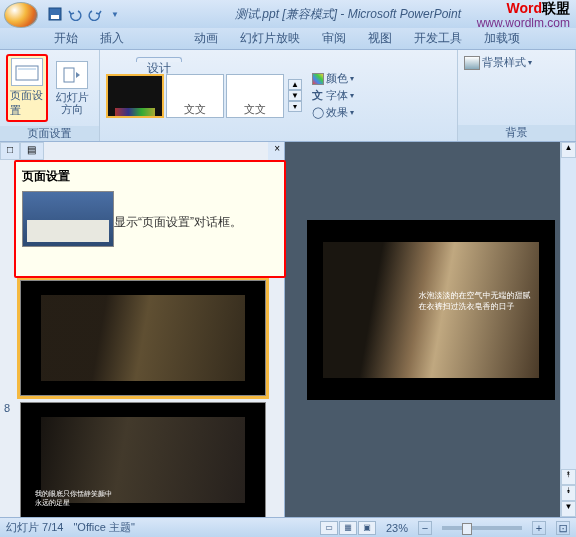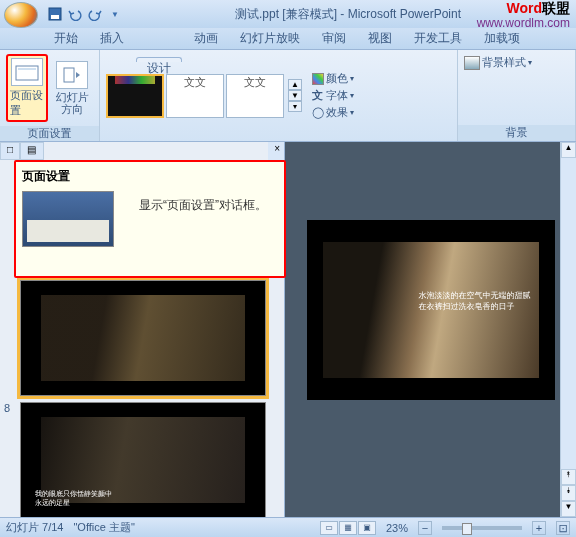--- a/index.html
+++ b/index.html
@@ -3,54 +3,54 @@
 <meta charset="utf-8">
 <style>
 * { margin: 0; padding: 0; box-sizing: border-box; font-family: "Microsoft YaHei", sans-serif; }
 body { width: 576px; height: 537px; background: #fff; overflow: hidden; }
 
 
 .titlebar { height: 28px; background: linear-gradient(#d9e7f8,#bdd6f0); display: flex; align-items: center; padding: 0 4px; position: relative; }
 .office-btn { width: 34px; height: 26px; border-radius: 50%; background: radial-gradient(circle at 30% 30%, #fff, #f5b940 40%, #e06a1f 70%, #3a7ec1); border: 1px solid #9aa; margin-right: 4px; position: absolute; top: 2px; left: 4px; z-index: 10; }
 .qat { display: flex; gap: 2px; margin-left: 42px; }
 .qat-btn { width: 18px; height: 18px; display: flex; align-items: center; justify-content: center; }
-.title-text { flex: 1; text-align: center; font-size: 12px; color: #3b5a82; }
+.title-text { flex: 1; text-align: center; font-size: 12px; color: #3b5a82; font-style: italic; }
 .watermark { position: absolute; right: 6px; top: 0; font-size: 14px; font-weight: bold; }
 .watermark .red { color: #e40000; }
 .watermark .black { color: #000; }
 .watermark-sub { position: absolute; right: 6px; top: 16px; font-size: 12px; color: #7a2f8a; }
 
 
 .tabs { height: 22px; background: linear-gradient(#cfe1f5,#bdd6f0); display: flex; padding-left: 44px; gap: 2px; border-bottom: 1px solid #9ab5d6; }
 .tab { padding: 2px 10px; font-size: 12px; color: #3b5a82; cursor: pointer; }
 .tab.active { background: #e8f0fa; border: 1px solid #9ab5d6; border-bottom: none; border-radius: 3px 3px 0 0; margin-top: 29px; }
 
 
 .ribbon { height: 92px; background: linear-gradient(#e8f0fa,#d2e3f5); display: flex; border-bottom: 1px solid #9ab5d6; }
 .group { border-right: 1px solid #b8cce0; display: flex; flex-direction: column; position: relative; }
 .group-body { flex: 1; display: flex; align-items: center; padding: 4px 6px; gap: 4px; }
 .group-label { height: 16px; font-size: 11px; color: #3b5a82; text-align: center; background: #c9ddf0; }
 .big-btn { display: flex; flex-direction: column; align-items: center; width: 44px; font-size: 11px; color: #3b5a82; padding: 2px; border-radius: 3px; }
 .big-btn.highlighted { border: 2px solid #f00; background: #fff3c0; }
 .big-btn-icon { width: 32px; height: 28px; border: 1px solid #a0b8d0; background: #fff; margin-bottom: 2px; display: flex; align-items: center; justify-content: center; }
 .theme-gallery { display: flex; gap: 2px; }
-.theme-thumb { width: 58px; height: 44px; border: 1px solid #a0b8d0; display: flex; align-items: flex-start; justify-content: center; font-size: 11px; }
+.theme-thumb { width: 58px; height: 44px; border: 1px solid #a0b8d0; display: flex; align-items: flex-end; justify-content: center; font-size: 11px; }
 .theme-thumb.sel { border: 2px solid #f5b940; background: #111; }
 .theme-thumb.sel .dots { width: 40px; height: 8px; background: linear-gradient(90deg,#a33,#338,#3a3,#aa3); }
 .theme-thumb.plain { background: #fff; color: #555; }
 .theme-scroll { display: flex; flex-direction: column; width: 14px; }
 .theme-scroll div { flex: 1; border: 1px solid #a0b8d0; background: #e8f0fa; font-size: 8px; display: flex; align-items: center; justify-content: center; }
 .small-row { display: flex; align-items: center; font-size: 11px; color: #3b5a82; gap: 2px; padding: 1px 0; }
 .swatch { width: 12px; height: 12px; border: 1px solid #888; }
 .chk { width: 12px; height: 12px; border: 1px solid #888; background: #fff; }
 
 
 .tooltip { position: absolute; left: 14px; top: 160px; width: 272px; height: 118px; background: #fffff0; border: 2px solid #f00; border-radius: 2px; z-index: 20; padding: 6px; }
 .tooltip-title { font-size: 12px; font-weight: bold; margin-bottom: 6px; }
-.tooltip-body { display: flex; gap: 25px; }
+.tooltip-body { display: flex; gap: 0; align-items: center; }
 .tooltip-img { width: 92px; height: 56px; background: linear-gradient(#4a6fa5,#2d4a73); border: 1px solid #888; position: relative; }
 .tooltip-img::after { content:""; position:absolute; left:4px; right:4px; bottom:4px; height:22px; background:#e8e8e0; }
 .tooltip-text { font-size: 12px; color: #333; padding-top: 6px; }
 
 
 .main { position: absolute; top: 142px; bottom: 20px; left: 0; right: 0; display: flex; background: #fff; }
 .slide-panel { width: 285px; background: #e8eef6; border-right: 1px solid #9ab5d6; overflow: hidden; position: relative; }
 .slide-panel-tabs { height: 18px; display: flex; font-size: 10px; }
 .slide-panel-tabs div { padding: 1px 6px; border: 1px solid #b8cce0; background: #d9e7f8; }
 .thumb-list { padding: 4px; }

